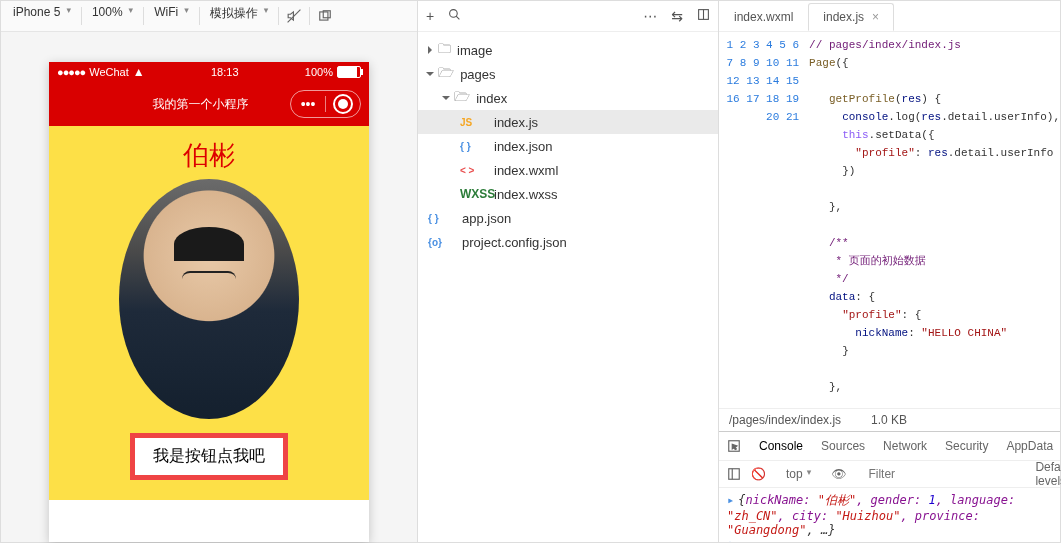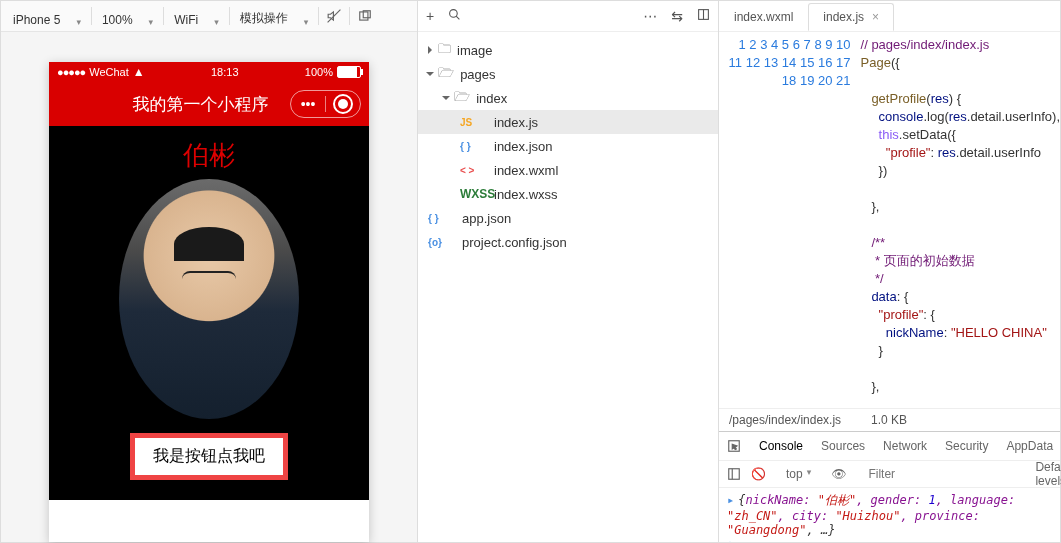--- a/index.html
+++ b/index.html
@@ -1,41 +1,41 @@
 <!DOCTYPE html>
 <html><head>
 <meta charset="utf-8">
 <style>
 html,body{margin:0;padding:0;font-family:"Helvetica Neue",Arial,"PingFang SC","Microsoft YaHei",sans-serif;font-size:12px;color:#333;background:#fff;overflow:hidden}
 .root{display:flex;flex-direction:column;width:1061px;height:543px;border:1px solid #ddd;box-sizing:border-box}
 .main{flex:1;display:flex;min-height:0}
 .sim-pane{width:416px;background:#f5f5f5;display:flex;flex-direction:column;border-right:1px solid #ddd}
 .sim-toolbar{height:30px;background:#fafafa;border-bottom:1px solid #e5e5e5;display:flex;align-items:center;padding:0 6px;gap:4px}
-.tb-sel{display:flex;align-items:flex-end;gap:16px;padding:0 6px;height:22px;cursor:pointer}
+.tb-sel{display:flex;align-items:flex-start;gap:6px;padding:0 6px;height:22px;cursor:pointer}
 .tb-sep{width:1px;height:18px;background:#ddd}
 .chev{font-size:9px;color:#888}
 .tb-icon{width:22px;height:22px;display:flex;align-items:center;justify-content:center;color:#666;cursor:pointer}
 .sim-body{flex:1;display:flex;justify-content:center;padding-top:30px}
 .phone{width:320px;background:#fff;box-shadow:0 2px 10px rgba(0,0,0,.2)}
 .statusbar{height:20px;background:#d90000;color:#fff;display:flex;align-items:center;padding:0 8px;font-size:11px;justify-content:space-between}
 .sb-left{display:flex;align-items:center;gap:4px}
 .dots{letter-spacing:-1px}
 .wifi{font-size:12px}
 .sb-right{display:flex;align-items:center;gap:4px}
 .batt{display:inline-block;width:22px;height:10px;border:1px solid #fff;border-radius:2px;position:relative}
 .batt:after{content:"";position:absolute;right:-3px;top:2px;width:2px;height:6px;background:#fff}
 .batt i{display:block;height:100%;width:85%;background:#fff}
 .navbar{height:44px;background:#d90000;color:#fff;display:flex;align-items:center;justify-content:flex-end;padding:0 8px;gap:6px}
-.nav-title{font-size:17px;margin-right:auto;margin-left:auto;transform:translateX(30px)}
+.nav-title{font-size:12px;margin-right:auto;margin-left:auto;transform:translateX(30px)}
 .capsule{display:flex;align-items:center;border:1px solid rgba(255,255,255,.6);border-radius:14px;height:26px;overflow:hidden}
 .cap-btn{width:34px;height:26px;display:flex;align-items:center;justify-content:center;color:#fff;font-size:14px}
 .cap-sep{width:1px;height:16px;background:rgba(255,255,255,.5)}
 .ring{width:16px;height:16px;border:2px solid #fff;border-radius:50%;position:relative}
 .ring:after{content:"";position:absolute;inset:3px;border-radius:50%;background:#fff}
-.page{background:#000000;padding:8px 0 20px;text-align:center}
+.page{background:#fde047;padding:8px 0 20px;text-align:center}
 .nick{color:#d00;font-size:26px;font-family:"KaiTi","STKaiti",serif;margin:4px 0 6px}
 .avatar{width:180px;height:240px;border-radius:50%;margin:0 auto 14px;background:radial-gradient(ellipse 60% 45% at 50% 32%,#e8c9a8 0%,#d9b48f 60%,transparent 61%),linear-gradient(180deg,#6b6b6b 0%,#4a4a4a 30%,#1e2a3a 55%,#14202e 100%);position:relative;overflow:hidden}
 .avatar:before{content:"";position:absolute;top:48px;left:50%;width:70px;height:34px;border-radius:50% 50% 0 0;background:#1a1a1a;transform:translateX(-50%)}
 .avatar:after{content:"";position:absolute;top:92px;left:50%;transform:translateX(-50%);width:54px;height:14px;border-top:2px solid #222;border-radius:8px}
 .btn{display:inline-block;padding:8px 18px;border:5px solid #ef4444;background:#fff;font-size:16px;cursor:pointer}
 .mid-pane{width:300px;border-right:1px solid #ddd;display:flex;flex-direction:column}
 .mid-tb{height:30px;border-bottom:1px solid #eee;display:flex;align-items:center;padding:0 8px;gap:14px;color:#555;justify-content:space-between}
 .mid-tb-l{display:flex;gap:14px}
 .mid-tb-r{display:flex;gap:14px}
 .mid-ic{cursor:pointer;font-size:14px}
@@ -50,21 +50,21 @@
 .fi-json{color:#4a90e2}
 .fi-wxml{color:#e94f4f}
 .fi-wxss{color:#2d7d3a;font-size:12px}
 .fi-proj{color:#4a90e2}
 .ind1{padding-left:26px}.ind2{padding-left:42px}
 .right-pane{flex:1;display:flex;flex-direction:column;min-width:0}
 .tabs{height:30px;border-bottom:1px solid #eee;display:flex;align-items:flex-end}
 .tab{padding:6px 14px;font-size:12px;color:#555;border:1px solid transparent;cursor:pointer;display:flex;align-items:center;gap:8px}
 .tab.active{border:1px solid #ddd;border-bottom-color:#fff;background:#fff;border-radius:3px 3px 0 0}
 .tab .x{color:#999}
-.editor{flex:1;display:flex;font-family:Liberation Sans, sans-serif;font-size:13px;overflow:auto;min-height:0}
+.editor{flex:1;display:flex;font-family:Liberation Mono, monospace;font-size:11px;overflow:auto;min-height:0}
 .gutter{background:#fff;color:#2a7bde;text-align:right;padding:4px 10px 4px 4px;user-select:none;line-height:18px}
 .code{padding:4px 0;line-height:18px;white-space:pre}
 .c-com{color:#701a75}.c-kw{color:#8b5cf6}.c-fn{color:#795e26}.c-prop{color:#001080}.c-str{color:#a31515}.c-pun{color:#333}
 .status{height:22px;border-top:1px solid #eee;display:flex;align-items:center;padding:0 10px;gap:30px;color:#555;font-size:12px}
 .dev-pane{height:110px;border-top:1px solid #ccc;display:flex;flex-direction:column}
 .dev-tabs{height:28px;display:flex;align-items:center;padding:0 8px;gap:18px;color:#666;border-bottom:1px solid #eee;font-size:12px}
 .dev-tabs .dt{cursor:pointer}
 .dev-tabs .dt.active{color:#000}
 .dev-filter{height:26px;display:flex;align-items:center;padding:0 8px;gap:10px;border-bottom:1px solid #eee;color:#666}
 .df-ic{cursor:pointer;color:#666}

